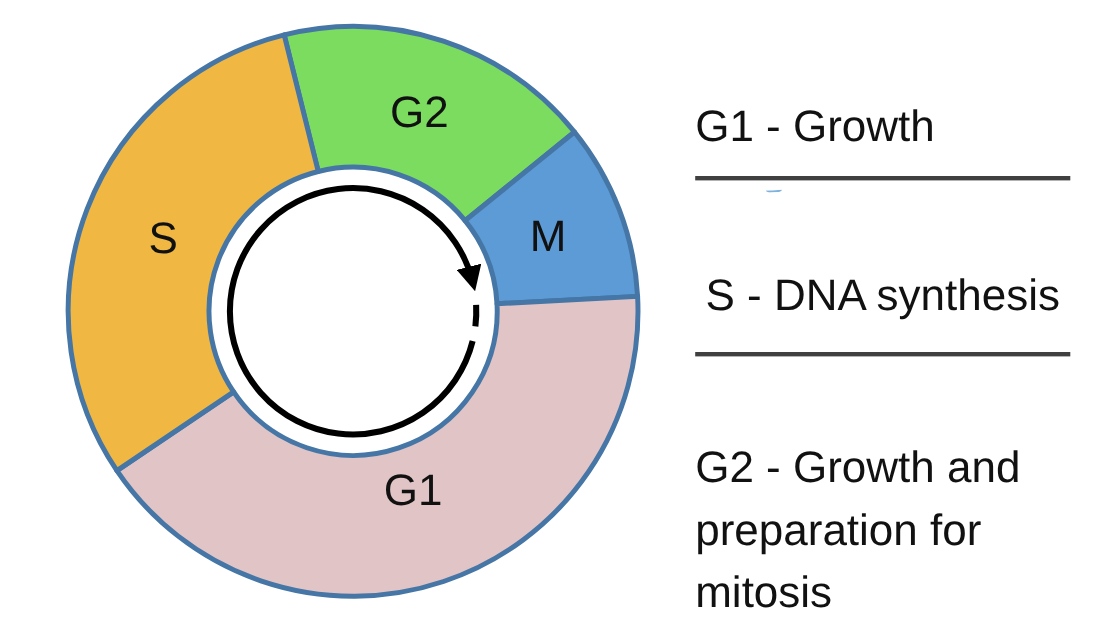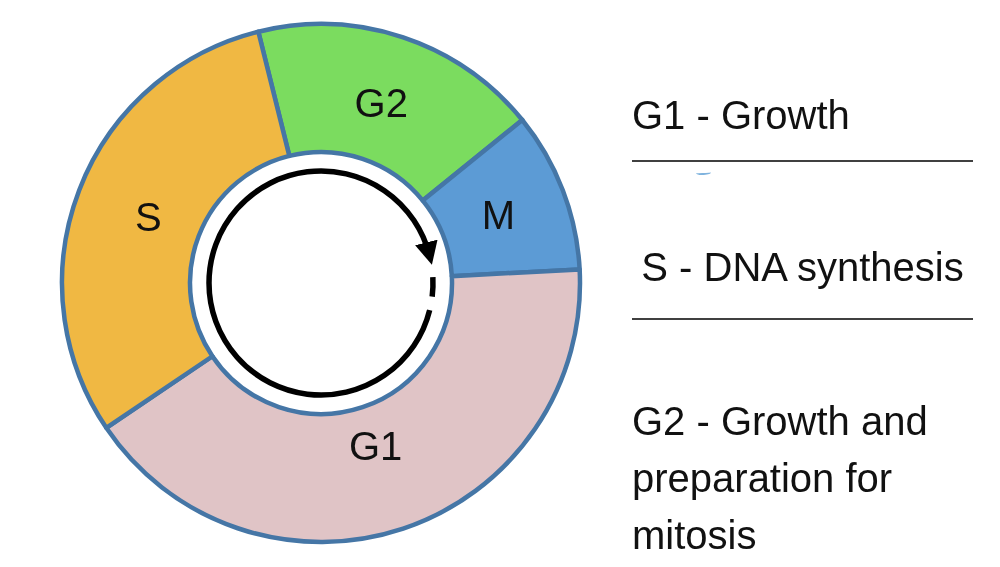--- a/index.html
+++ b/index.html
@@ -17,21 +17,21 @@
   .legend {
     position: absolute;
     left: 612px; top: 0;
     width: 341px;
     color: #111111;
     font-size: 40px;
     line-height: 57px;
     white-space: pre-line;
   }
   .legend-entry { white-space: pre-line; }
-  .legend-entry.ruled { border-bottom: 2px solid #404040; }
+  .legend-entry.ruled { border-bottom: 4px solid #404040; }
   .entry-1 { padding-top: 30px; padding-bottom: 16px; }
   .entry-2 { padding-top: 20px; padding-bottom: 22px; text-align: center; }
   .entry-3 { padding-top: 16px; padding-bottom: 10px; }
 
   .squiggle {
     position: absolute;
     left: 676px; top: 169px;
     width: 15px; height: 4px;
     border-bottom: 2px solid #7fb3de;
     border-radius: 40%;

